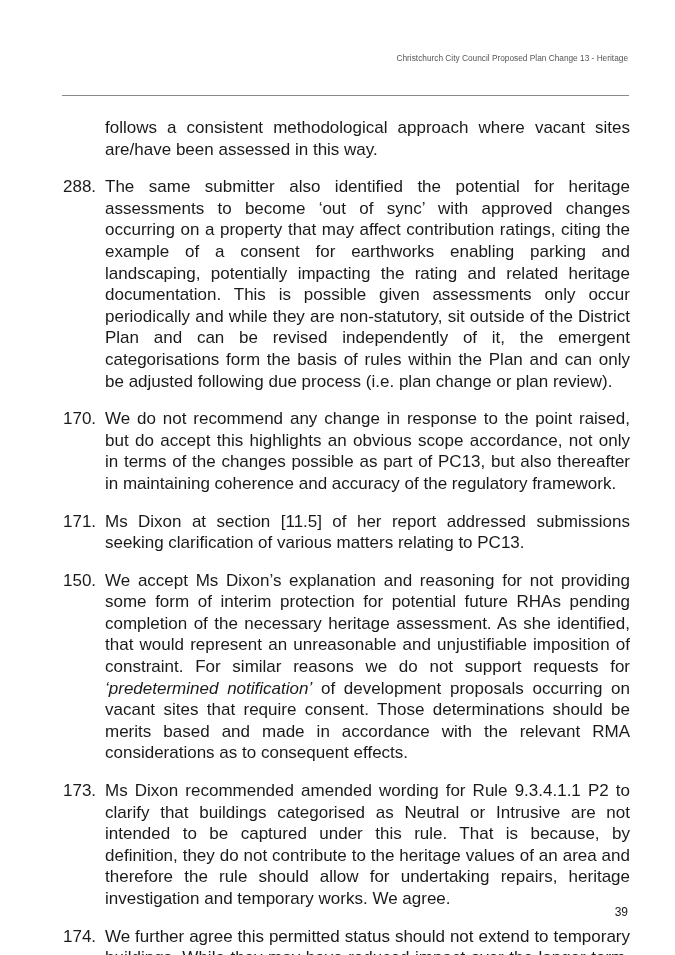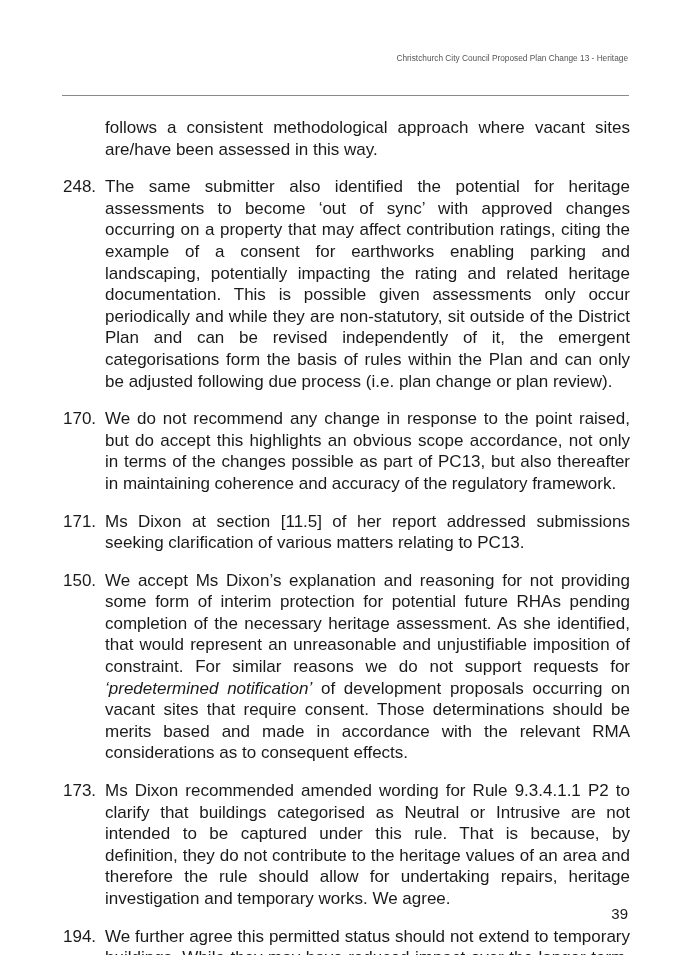--- a/index.html
+++ b/index.html
@@ -56,39 +56,39 @@
       padding-left: 42px;
       font-style: italic;
       text-decoration: underline;
       margin: 0 0 16px 0;
     }
     em.quote { font-style: italic; }
     .page-number {
       position: absolute;
       right: 47px;
       top: 905px;
-      font-size: 15px;
+      font-size: 12px;
     }
   </style>
 </head>
 <body>
 
 <div class="header">
   <div class="line1">Christchurch City Council Proposed Plan Change 13 - Heritage</div>
 </div>
 <div class="header-rule"></div>
 
 <div class="content">
 
   <div class="para">
     <span class="text">follows a consistent methodological approach where vacant sites are/have been assessed in this way.</span>
   </div>
 
   <div class="para">
-    <span class="num">248.</span>
+    <span class="num">288.</span>
     <span class="text">The same submitter also identified the potential for heritage assessments to become ‘out of sync’ with approved changes occurring on a property that may affect contribution ratings, citing the example of a consent for earthworks enabling parking and landscaping, potentially impacting the rating and related heritage documentation.  This is possible given assessments only occur periodically and while they are non-statutory, sit outside of the District Plan and can be revised independently of it, the emergent categorisations form the basis of rules within the Plan and can only be adjusted following due process (i.e. plan change or plan review).</span>
   </div>
 
   <div class="para">
     <span class="num">170.</span>
     <span class="text">We do not recommend any change in response to the point raised, but do accept this highlights an obvious scope accordance, not only in terms of the changes possible as part of PC13, but also thereafter in maintaining coherence and accuracy of the regulatory framework.</span>
   </div>
 
 
   <div class="para">
@@ -100,19 +100,19 @@
     <span class="num">150.</span>
     <span class="text"><span>We accept Ms Dixon’s explanation and reasoning for not providing some form of interim protection for potential future RHAs pending completion of the necessary heritage assessment.  As she identified, that would represent an unreasonable and unjustifiable imposition of constraint.  For similar reasons we do not support requests for </span><em class="quote">‘predetermined notification’</em><span> of development proposals occurring on vacant sites that require consent.  Those determinations should be merits based and made in accordance with the relevant RMA considerations as to consequent effects.</span></span>
   </div>
 
   <div class="para">
     <span class="num">173.</span>
     <span class="text">Ms Dixon recommended amended wording for Rule 9.3.4.1.1 P2 to clarify that buildings categorised as Neutral or Intrusive are not intended to be captured under this rule.  That is because, by definition, they do not contribute to the heritage values of an area and therefore the rule should allow for undertaking repairs, heritage investigation and temporary works.  We agree.</span>
   </div>
 
   <div class="para">
-    <span class="num">194.</span>
+    <span class="num">174.</span>
     <span class="text">We further agree this permitted status should not extend to temporary buildings.  While they may have reduced impact over the longer term, by virtue of being temporary, they have greater potential than repairs or temporary works to have more of an obvious impact on heritage values while they do exist.</span>
   </div>
 
 </div>
 
 <div class="page-number">39</div>
 
 </body></html>

